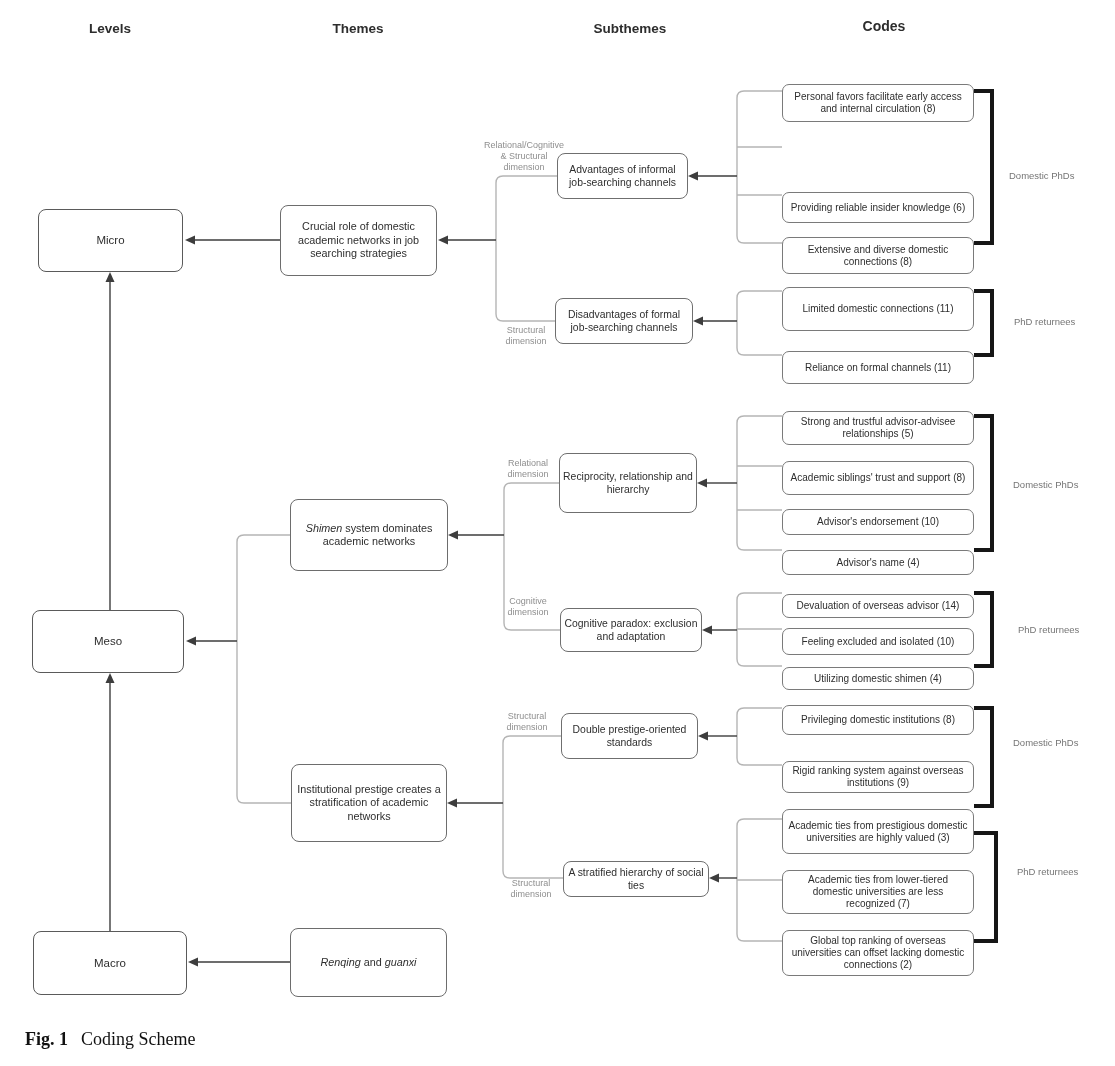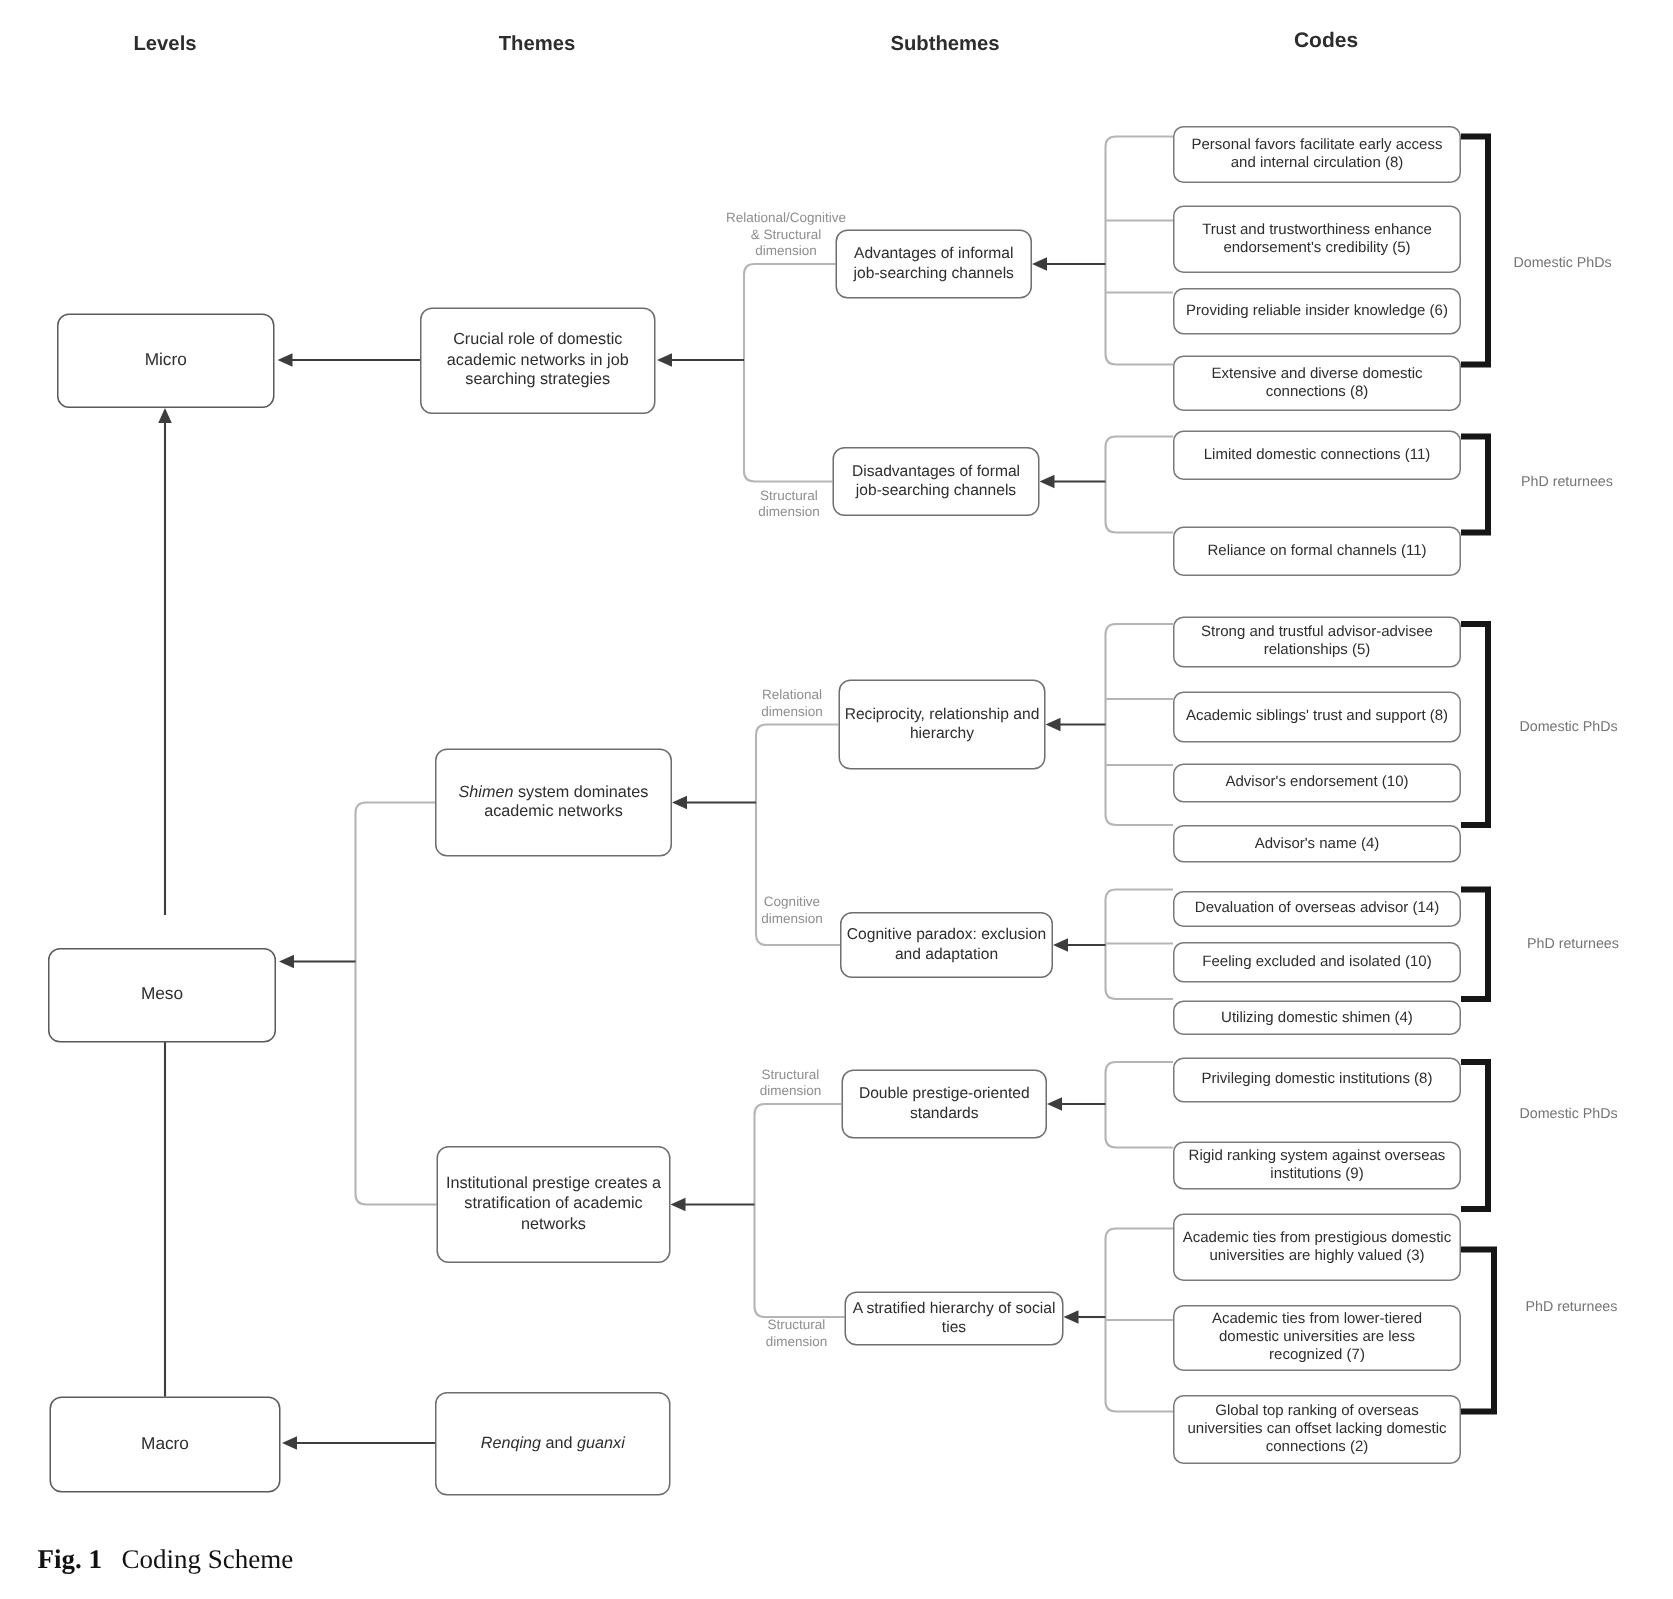--- a/index.html
+++ b/index.html
@@ -88,21 +88,21 @@
   </svg>
 
   <div class="hdr" style="left:60px;top:21px;width:100px">Levels</div>
   <div class="hdr" style="left:308px;top:21px;width:100px">Themes</div>
   <div class="hdr" style="left:570px;top:21px;width:120px">Subthemes</div>
   <div class="hdr hdr-lg" style="left:824px;top:18px;width:120px">Codes</div>
 
   <div class="bx lvl" style="left:38px;top:209px;width:145px;height:63px">
       <div>Micro</div>
     </div>
-  <div class="bx lvl" style="left:32px;top:632px;width:152px;height:63px">
+  <div class="bx lvl" style="left:32px;top:610px;width:152px;height:63px">
       <div>Meso</div>
     </div>
   <div class="bx lvl" style="left:33px;top:931px;width:154px;height:64px">
       <div>Macro</div>
     </div>
 
   <div class="bx thm" style="left:280px;top:205px;width:157px;height:71px">
     <div>Crucial role of domestic academic networks in job searching strategies</div>
   </div>
   <div class="bx thm" style="left:290px;top:499px;width:158px;height:72px">
@@ -144,31 +144,28 @@
   <div class="dim" style="left:498px;top:596px;width:60px">Cognitive
 dimension</div>
   <div class="dim" style="left:496px;top:711px;width:62px">Structural
 dimension</div>
   <div class="dim" style="left:500px;top:878px;width:62px">Structural
 dimension</div>
 
   <div class="bx code" style="left:782px;top:72px;width:192px;height:38px">
       <div>Personal favors facilitate early access and internal circulation (8)</div>
     </div>
-  <div class="bx code" style="left:782px;top:125px;width:192px;height:45px">
-      <div>Trust and trustworthiness enhance endorsement's credibility (5)</div>
-    </div>
   <div class="bx code" style="left:782px;top:180px;width:192px;height:31px">
       <div>Providing reliable insider knowledge (6)</div>
     </div>
   <div class="bx code" style="left:782px;top:225px;width:192px;height:37px">
       <div>Extensive and diverse domestic connections (8)</div>
     </div>
 
-  <div class="bx code" style="left:782px;top:275px;width:192px;height:33px">
+  <div class="bx code" style="left:782px;top:275px;width:192px;height:44px">
       <div>Limited domestic connections (11)</div>
     </div>
   <div class="bx code" style="left:782px;top:339px;width:192px;height:33px">
       <div>Reliance on formal channels (11)</div>
     </div>
 
   <div class="bx code" style="left:782px;top:399px;width:192px;height:34px">
       <div>Strong and trustful advisor-advisee relationships (5)</div>
     </div>
   <div class="bx code" style="left:782px;top:449px;width:192px;height:34px">

